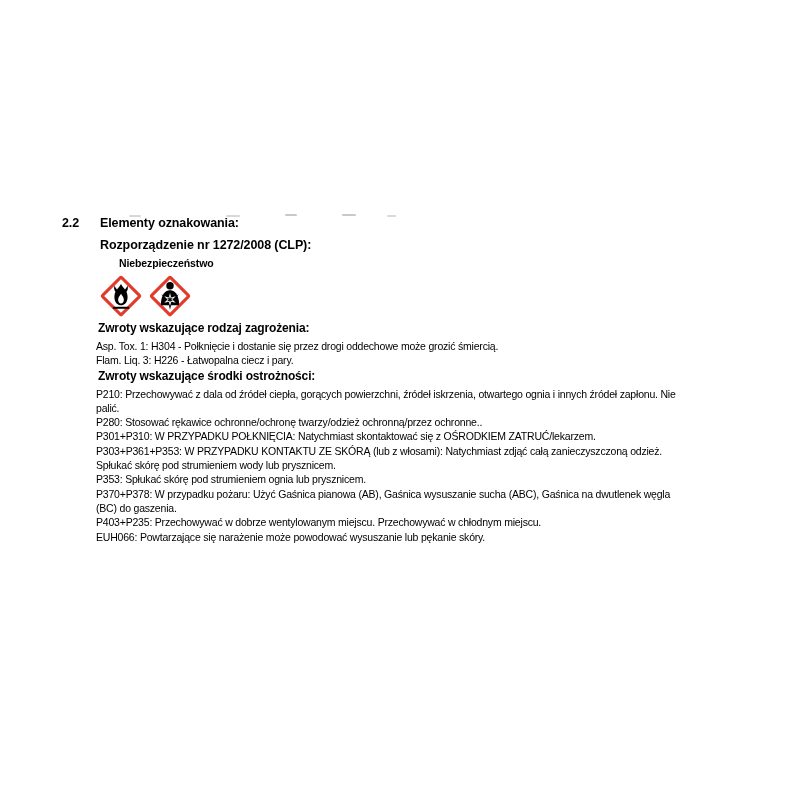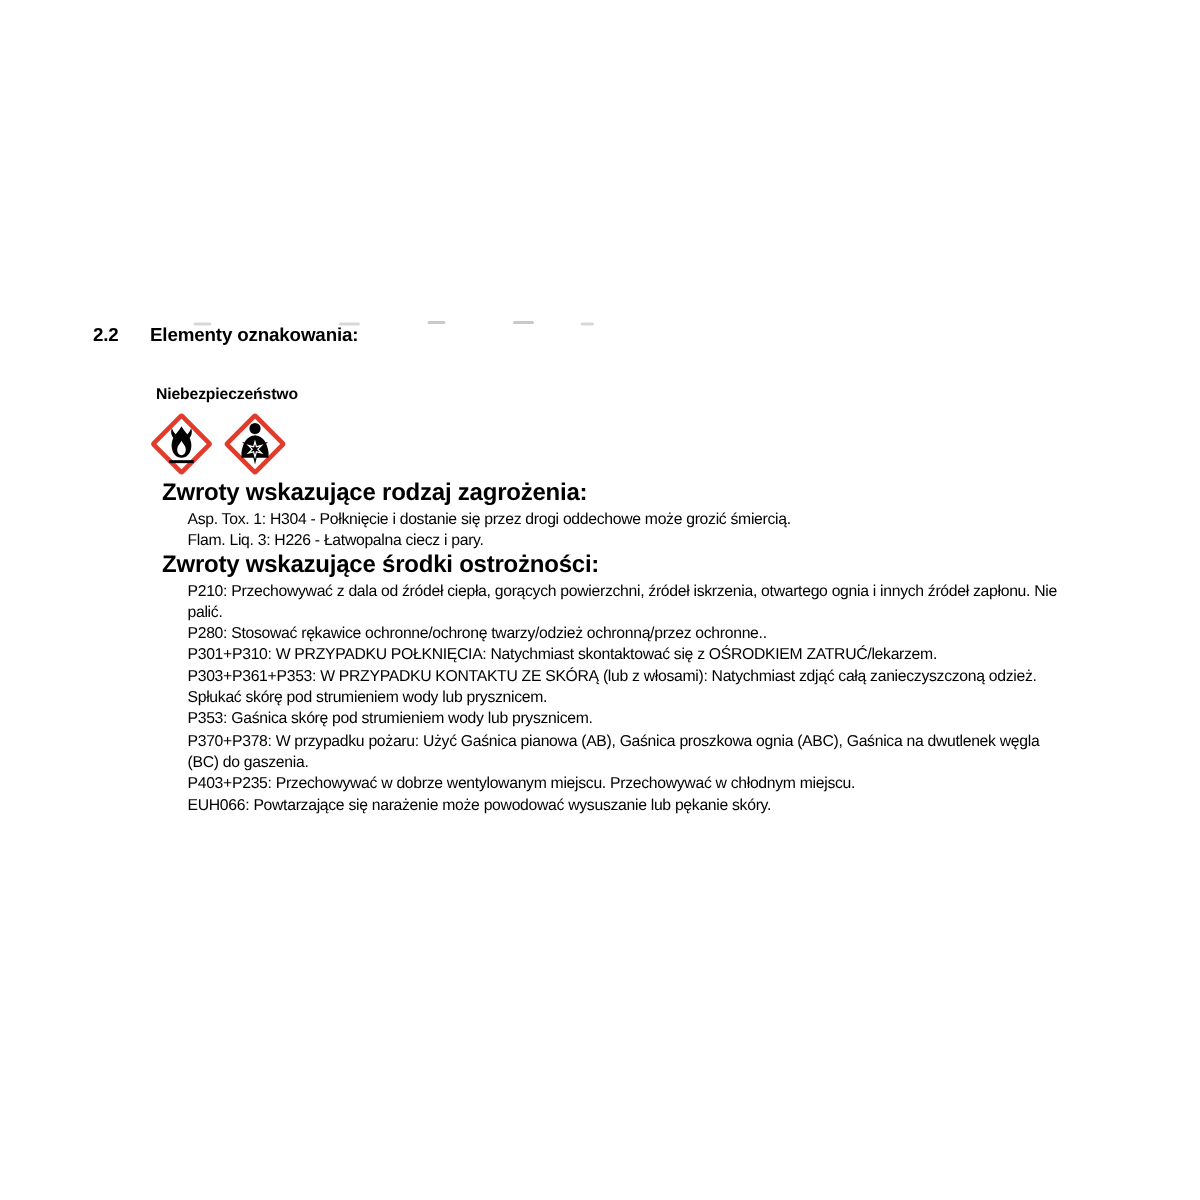--- a/index.html
+++ b/index.html
@@ -49,21 +49,21 @@
     position: absolute;
     left: 100px;
     top: 238px;
     font-size: 12.5px;
     font-weight: bold;
     letter-spacing: -0.1px;
     white-space: nowrap;
   }
   .signal-word {
     position: absolute;
-    left: 104px;
+    left: 119px;
     top: 257px;
     font-size: 10.5px;
     font-weight: bold;
     letter-spacing: -0.1px;
     white-space: nowrap;
   }
   .pictograms {
     position: absolute;
     left: 99px;
     top: 274px;
@@ -75,30 +75,29 @@
     height: 44px;
     display: block;
   }
   .textblock {
     position: absolute;
     left: 96px;
     top: 320px;
     width: 668px;
   }
   .subheading {
-    font-size: 16px;
+    font-size: 12px;
     font-weight: bold;
     letter-spacing: -0.15px;
     line-height: 15px;
-    margin: 1px 0 3px 12px;
+    margin: 1px 0 3px 2px;
     white-space: nowrap;
   }
   .lines {
     margin-bottom: 0;
-    margin-left: 29px;
   }
   .text-line {
     font-size: 10.5px;
     line-height: 14.3px;
     letter-spacing: -0.2px;
     white-space: nowrap;
   }
 </style>
 </head>
 <body>
@@ -108,20 +107,21 @@
   <div class="artifact a1"></div>
   <div class="artifact a2"></div>
   <div class="artifact a3"></div>
   <div class="artifact a4"></div>
   <div class="artifact a5"></div>
 
   <div class="heading-row">
     <span class="sec-num">2.2</span><span>Elementy oznakowania:</span>
   </div>
 
+  <div class="reg-heading">Rozporządzenie nr 1272/2008 (CLP):</div>
 
   <div class="signal-word">Niebezpieczeństwo</div>
 
   <div class="pictograms">
     <svg viewBox="0 0 100 100">
       <rect x="19.5" y="19.5" width="61" height="61" rx="2" transform="rotate(45 50 50)" fill="#ffffff" stroke="#e23b2c" stroke-width="7"></rect>
       <path d="M50 23 C45 33 35 38 35 52 C35 64 42 71 50 71 C58 71 65 64 65 52 C65 38 55 33 50 23 Z" fill="#000000"></path>
       <path d="M39 42 C34.5 38 33 31 35.5 26 C37 31.5 41 35 43.5 38 Z" fill="#000000"></path>
       <path d="M61 42 C65.5 38 67 31 64.5 26 C63 31.5 59 35 56.5 38 Z" fill="#000000"></path>
       <path d="M50 45 C47.5 50.5 43.5 52 43.5 58.5 C43.5 64 46.5 67 50 67 C53.5 67 56.5 64 56.5 58.5 C56.5 52 52.5 50.5 50 45 Z" fill="#ffffff"></path>
@@ -146,22 +146,22 @@
       </div>
 
     <div class="subheading">Zwroty wskazujące środki ostrożności:</div>
     <div class="lines">
         <div class="text-line">P210: Przechowywać z dala od źródeł ciepła, gorących powierzchni, źródeł iskrzenia, otwartego ognia i innych źródeł zapłonu. Nie</div>
         <div class="text-line">palić.</div>
         <div class="text-line">P280: Stosować rękawice ochronne/ochronę twarzy/odzież ochronną/przez ochronne..</div>
         <div class="text-line">P301+P310: W PRZYPADKU POŁKNIĘCIA: Natychmiast skontaktować się z OŚRODKIEM ZATRUĆ/lekarzem.</div>
         <div class="text-line">P303+P361+P353: W PRZYPADKU KONTAKTU ZE SKÓRĄ (lub z włosami): Natychmiast zdjąć całą zanieczyszczoną odzież.</div>
         <div class="text-line">Spłukać skórę pod strumieniem wody lub prysznicem.</div>
-        <div class="text-line">P353: Gaśnica skórę pod strumieniem wody lub prysznicem.</div>
-        <div class="text-line">P370+P378: W przypadku pożaru: Użyć Gaśnica pianowa (AB), Gaśnica proszkowa ognia (ABC), Gaśnica na dwutlenek węgla</div>
+        <div class="text-line">P353: Spłukać skórę pod strumieniem ognia lub prysznicem.</div>
+        <div class="text-line">P370+P378: W przypadku pożaru: Użyć Gaśnica pianowa (AB), Gaśnica wysuszanie sucha (ABC), Gaśnica na dwutlenek węgla</div>
         <div class="text-line">(BC) do gaszenia.</div>
         <div class="text-line">P403+P235: Przechowywać w dobrze wentylowanym miejscu. Przechowywać w chłodnym miejscu.</div>
       </div>
 
     <div class="lines">
         <div class="text-line">EUH066: Powtarzające się narażenie może powodować wysuszanie lub pękanie skóry.</div>
       </div>
   </div>
 
 </div>

